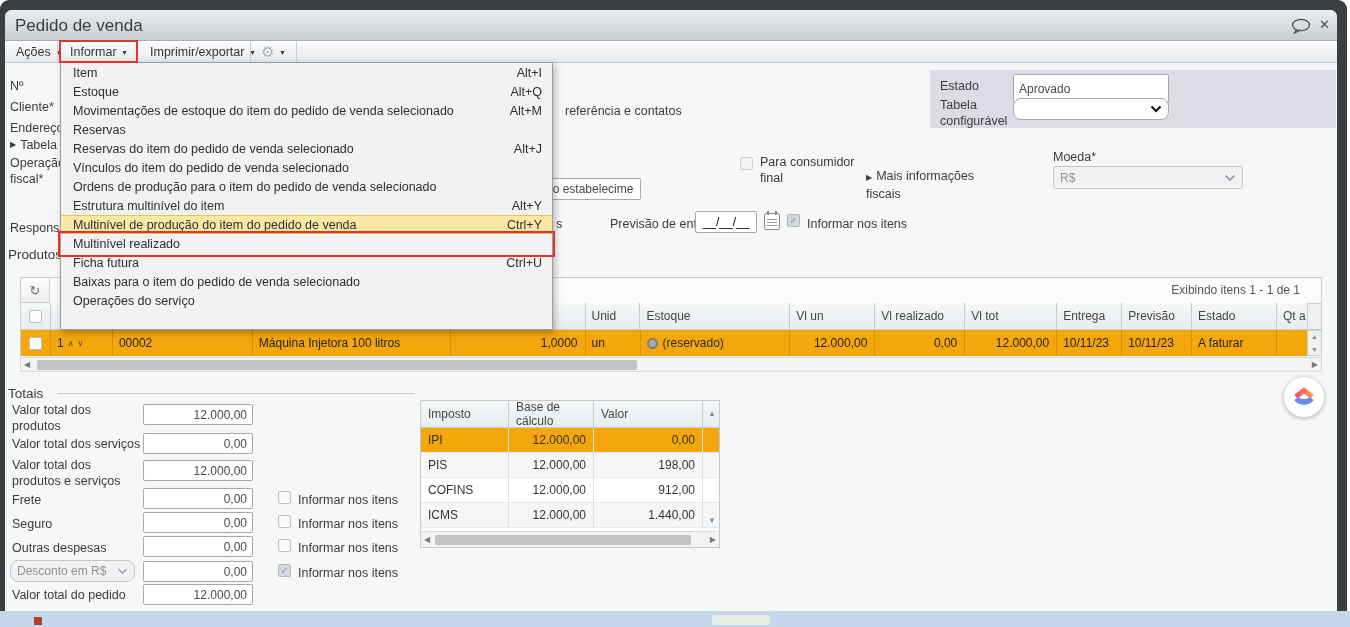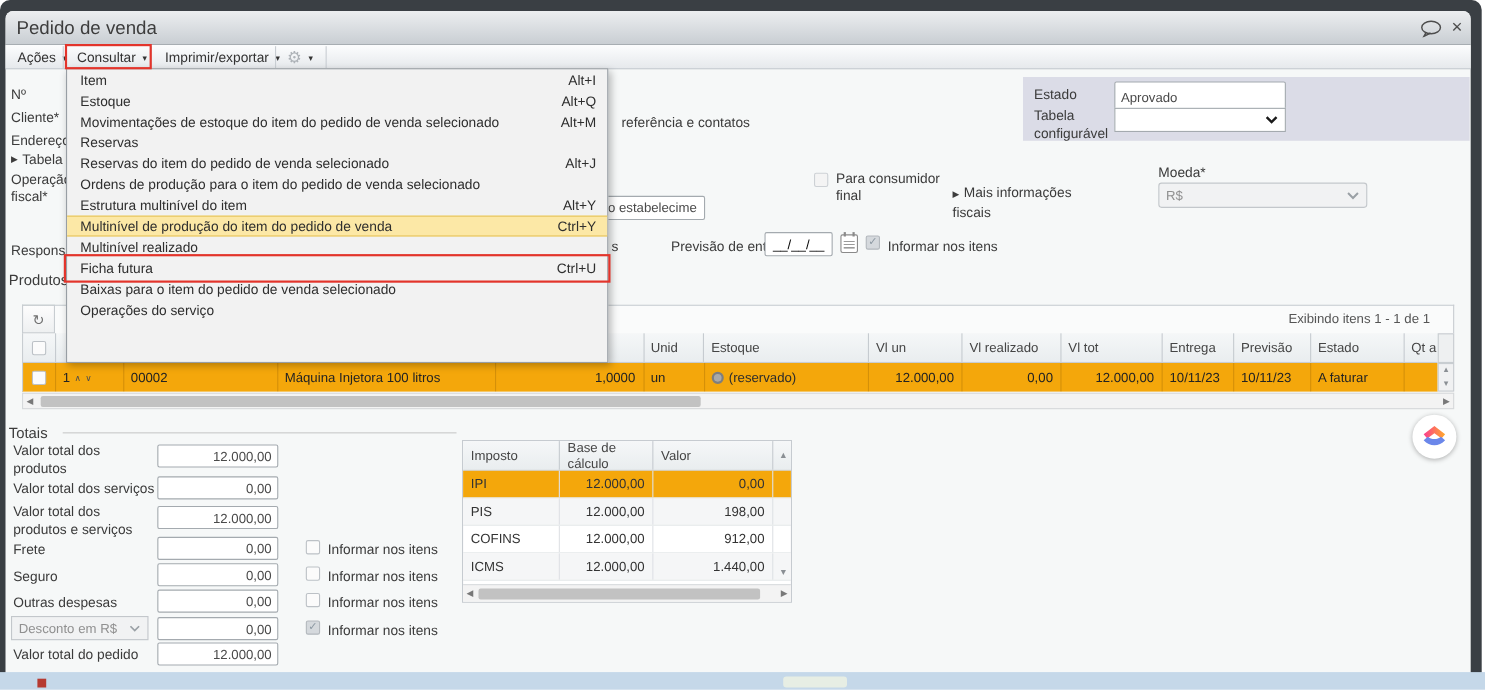--- a/index.html
+++ b/index.html
@@ -19,21 +19,21 @@
   .vsep { width:1px; top:42px; height:20px; background:#c9ced3; z-index:6; }
   
   .lbl { font-size:12.5px; color:#3b3b3b; line-height:1.3; z-index:8; }
   .input { background:#fff; border:1px solid #a4aaaf; border-radius:2px; font-size:12px; color:#4a4a4a;
     display:flex; align-items:center; padding:0 5px; overflow:hidden; white-space:nowrap; z-index:8; }
   .input.num { justify-content:flex-end; }
   .cb { width:13px; height:13px; background:#fbfbfb; border:1px solid #bcc1c6; border-radius:2px;
     display:flex; align-items:center; justify-content:center; z-index:8; }
   .cbdis { background:#d5d9dd; border-color:#b3b8bd; }
   .chk { font-size:10px; color:#8b97a1; line-height:1; }
-  .selbox { background:#fff; border:1px solid #a4aaaf; border-radius:0; display:flex; align-items:center;
+  .selbox { background:#fff; border:1px solid #a4aaaf; border-radius:8px; display:flex; align-items:center;
     font-size:12px; color:#4a4a4a; padding:0 6px; z-index:8; }
   .selbox svg { margin-left:auto; }
   .seldis { background:#f1f2f3; border-color:#c3c7cb; color:#909090; }
   
   .menu { left:60px; top:62px; width:493px; height:268px; background:#f2f2f2; border:1px solid #989ea4;
     box-shadow:2px 3px 7px rgba(0,0,0,.28); z-index:50; }
   .mi { height:19px; display:flex; align-items:center; padding:0 10px 0 12px; font-size:12.5px; color:#2e2e2e; white-space:nowrap; }
   .mi .sc { margin-left:auto; padding-left:20px; }
   .mi.hl { background:#fce8a6; border-top:1px solid #e6c35c; border-bottom:1px solid #e6c35c; }
   .redbox { border:2px solid #e3342b; z-index:60; pointer-events:none; background:transparent; }
@@ -110,21 +110,21 @@
 </div>
 <div class="abs" style="left:1319px;top:17px;font-size:13px;color:#4d4d4d;z-index:6">✕</div>
 
 <div class="abs toolbar"></div>
 <div class="abs tbtn" style="left:8px;top:41px">
   <span>Ações</span>
     <span class="caret">▾</span>
 </div>
 <div class="abs vsep" style="left:57px"></div>
 <div class="abs tbtn" style="left:62px;top:41px">
-  <span>Consultar</span>
+  <span>Informar</span>
     <span class="caret">▾</span>
 </div>
 <div class="abs vsep" style="left:137px"></div>
 <div class="abs tbtn" style="left:142px;top:41px">
   <span>Imprimir/exportar</span>
     <span class="caret">▾</span>
 </div>
 <div class="abs vsep" style="left:250px"></div>
 <div class="abs tbtn" style="left:253px;top:41px">
   <span style="font-size:15px;color:#aeb3b8">⚙</span>
@@ -333,20 +333,24 @@
       <span>Movimentações de estoque do item do pedido de venda selecionado</span>
       <span class="sc">Alt+M</span>
     </div>
   <div class="mi">
       <span>Reservas</span>
       <span class="sc"></span>
     </div>
   <div class="mi">
       <span>Reservas do item do pedido de venda selecionado</span>
       <span class="sc">Alt+J</span>
+    </div>
+  <div class="mi">
+      <span>Vínculos do item do pedido de venda selecionado</span>
+      <span class="sc"></span>
     </div>
   <div class="mi">
       <span>Ordens de produção para o item do pedido de venda selecionado</span>
       <span class="sc"></span>
     </div>
   <div class="mi">
       <span>Estrutura multinível do item</span>
       <span class="sc">Alt+Y</span>
     </div>
   <div class="mi hl">

